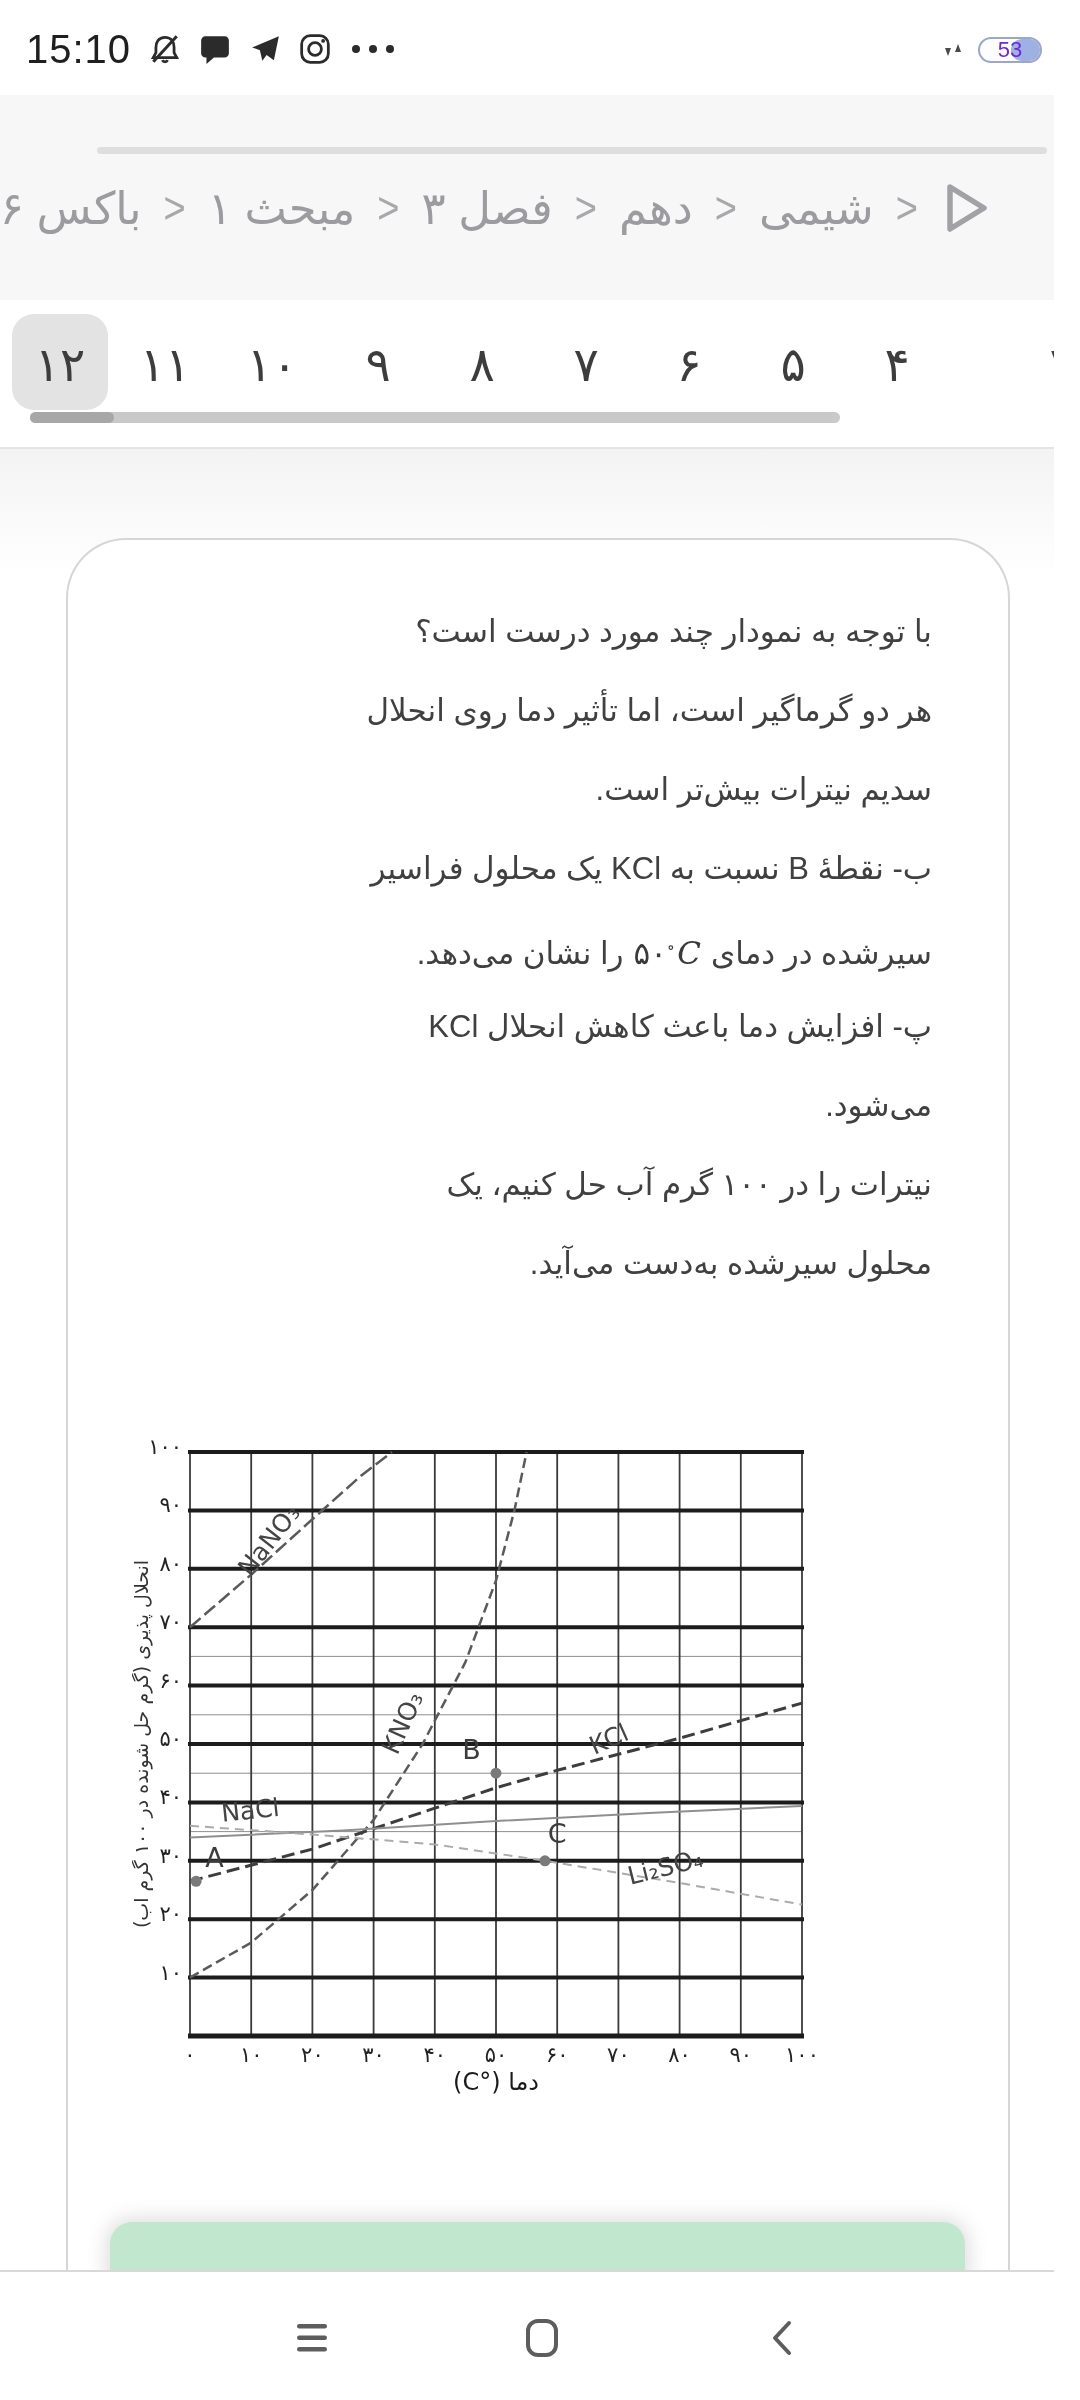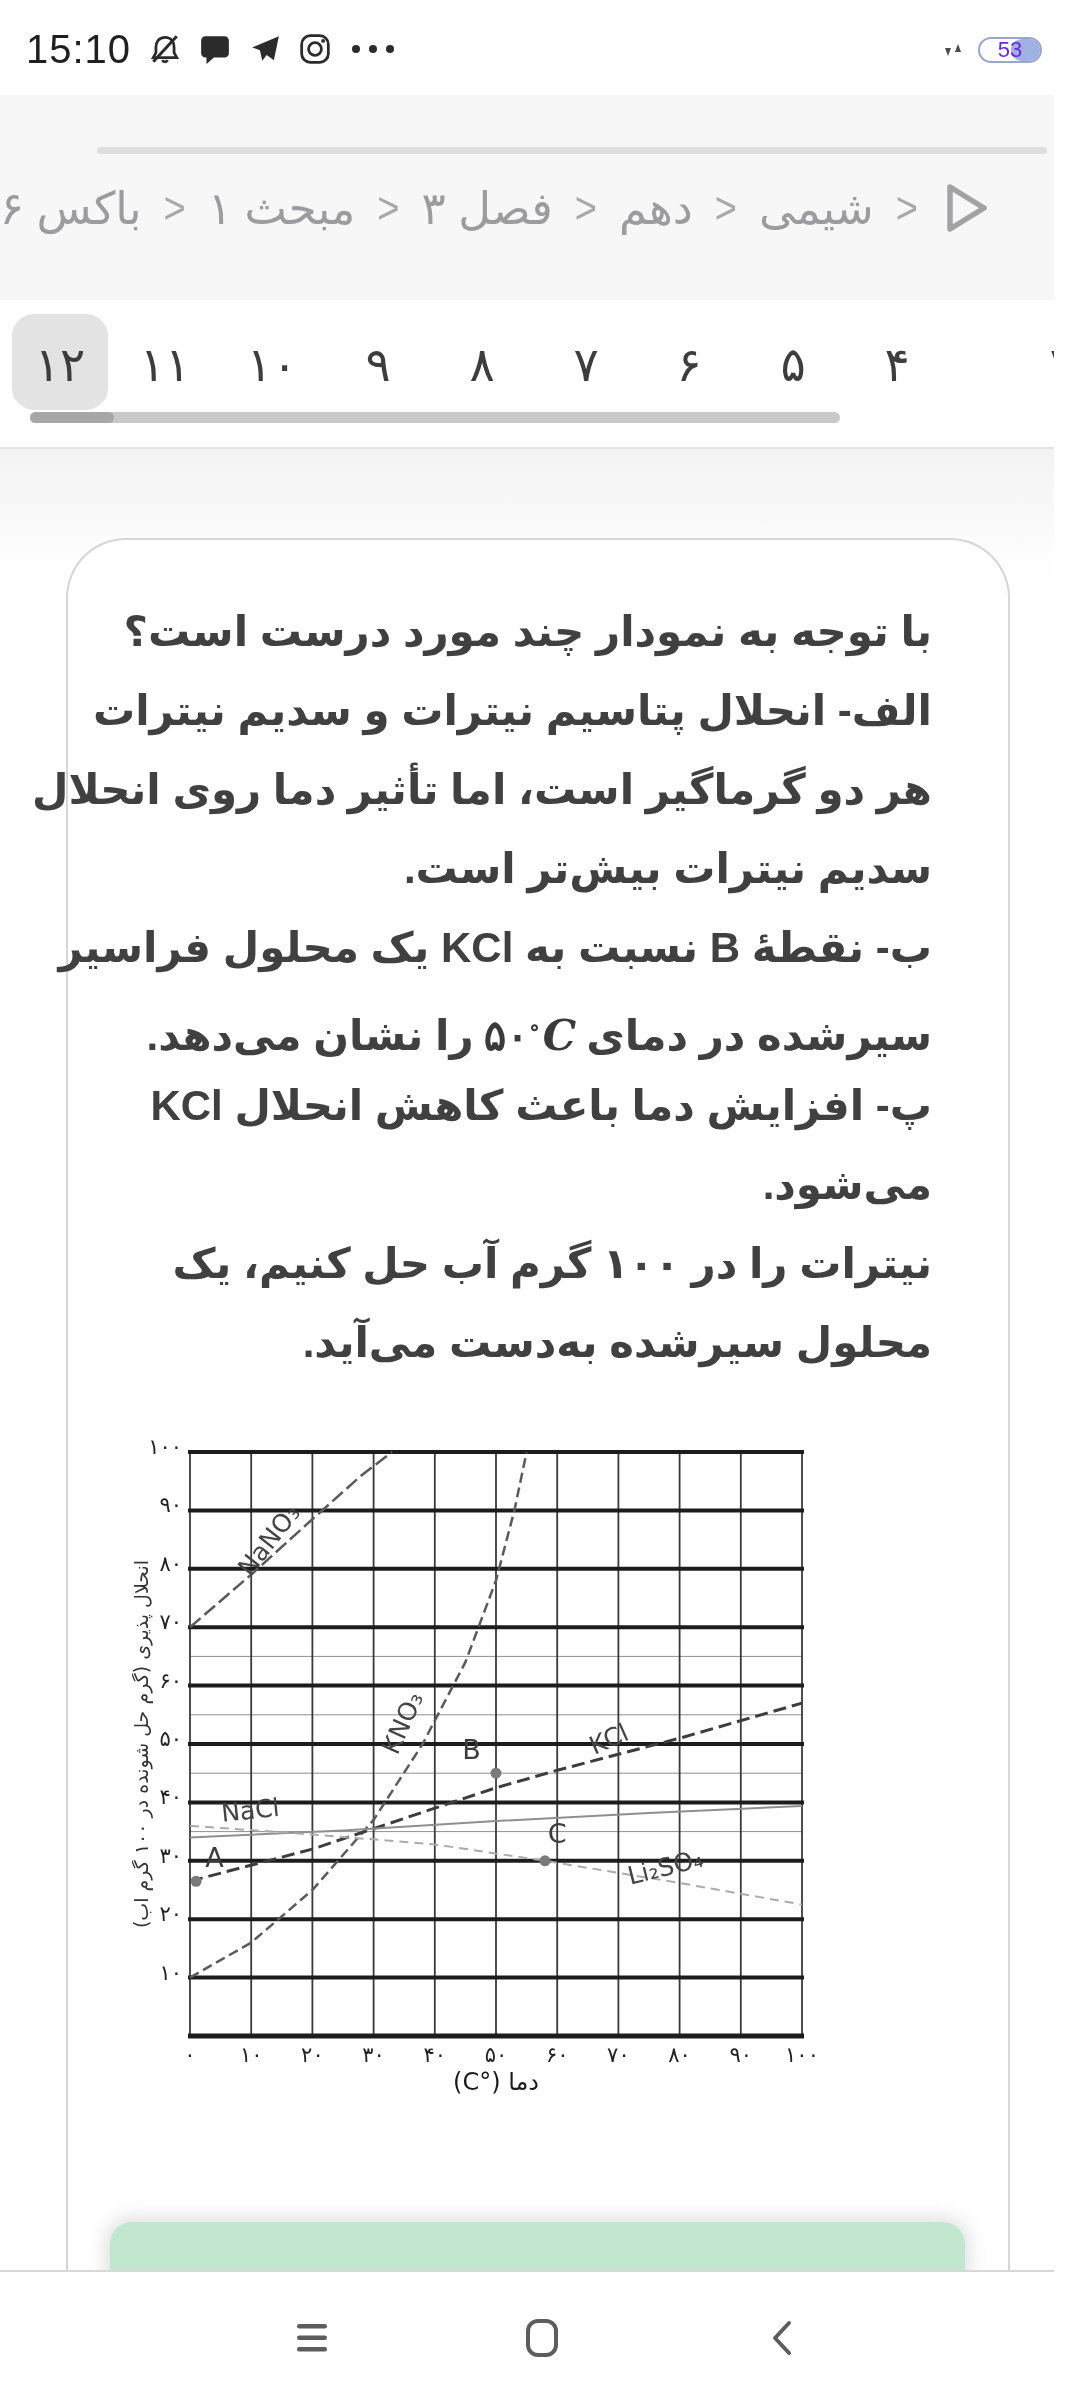--- a/index.html
+++ b/index.html
@@ -30,21 +30,21 @@
   #tab-active-pill{position:absolute;left:12px;top:14px;width:96px;height:96px;background:#e3e3e4;border-radius:22px;}
   #tab-scroll-track{position:absolute;left:30px;top:112px;width:810px;height:11px;background:#c9c9c9;border-radius:6px;}
   #tab-scroll-thumb{position:absolute;left:0;top:0;width:84px;height:11px;background:#a7a7a7;border-radius:6px;}
 
   #tabs-bottom-divider{position:absolute;left:0;top:447px;width:1080px;height:2px;background:#e4e4e4;}
   #below-tabs-fade{position:absolute;left:0;top:449px;width:1080px;height:130px;background:linear-gradient(#f3f3f4,#ffffff);}
 
   
   #card{position:absolute;left:66px;top:538px;width:944px;height:1733px;background:#ffffff;border:2px solid #d6d6d6;border-bottom:none;border-radius:60px 60px 0 0;box-sizing:border-box;}
   #question{position:absolute;right:76px;left:40px;top:52px;direction:rtl;}
-  .q-line{height:79px;line-height:79px;font-size:42px;color:#404040;text-align:right;white-space:nowrap;font-weight:bold;}
+  .q-line{height:79px;line-height:79px;font-size:31px;color:#404040;text-align:right;white-space:nowrap;}
   .q-math{display:inline-block;direction:ltr;font-family:"DejaVu Serif",serif;color:#3a3a3a;margin:0 10px;}
   .q-math .m-sup{font-size:0.55em;vertical-align:0.65em;}
   .q-math .m-sub{font-size:0.62em;vertical-align:-0.3em;}
   .q-math .m-tail{font-style:italic;margin-left:2px;}
 
   
   #chartwrap{position:absolute;left:64px;top:898px;width:690px;height:664px;direction:ltr;}
   #chartsvg text{font-family:"DejaVu Sans",sans-serif;}
   .curve-label{font-family:"DejaVu Serif",serif;}
 
@@ -148,21 +148,20 @@
     <div id="tab-scroll-track">
       <div id="tab-scroll-thumb"></div>
     </div>
   </div>
   <div id="tabs-bottom-divider"></div>
   <div id="below-tabs-fade"></div>
 
   <div id="card">
     <div id="question">
         <div class="q-line"><span>با توجه به نمودار چند مورد درست است؟</span></div>
-        <div class="q-line"><span>الف- انحلال پتاسیم نیترات و سدیم نیترات</span></div>
         <div class="q-line"><span>هر دو گرماگیر است، اما تأثیر دما روی انحلال</span></div>
         <div class="q-line"><span>سدیم نیترات بیش‌تر است.</span></div>
         <div class="q-line"><span>ب- نقطهٔ B نسبت به KCl یک محلول فراسیر</span></div>
         <div class="q-line"><span>سیرشده در دمای</span><span class="q-math"><span>۵۰</span><span class="m-sup">∘</span><span class="m-tail">C</span></span><span>را نشان می‌دهد.</span></div>
         <div class="q-line"><span>پ- افزایش دما باعث کاهش انحلال KCl</span></div>
         <div class="q-line"><span>می‌شود.</span></div>
         <div class="q-line"><span>نیترات را در ۱۰۰ گرم آب حل کنیم، یک</span></div>
         <div class="q-line"><span>محلول سیرشده به‌دست می‌آید.</span></div>
       </div>
     <div id="chartwrap">

